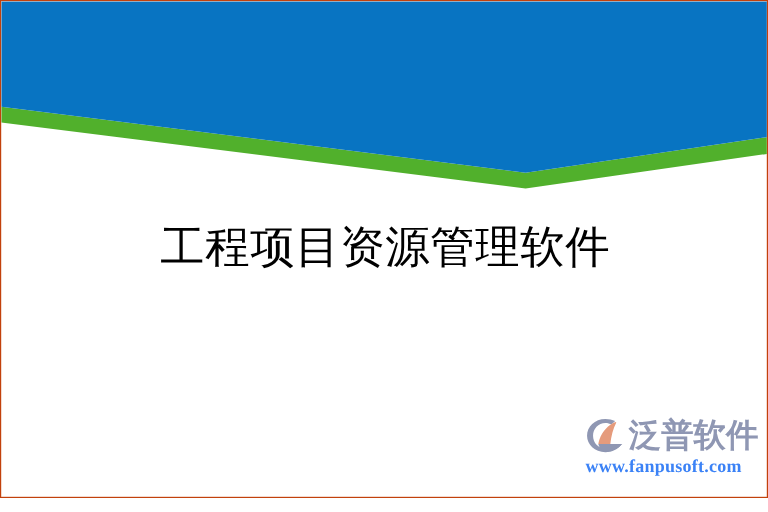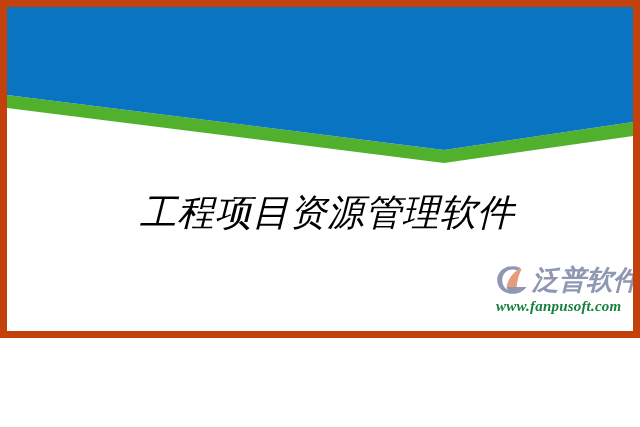--- a/index.html
+++ b/index.html
@@ -3,27 +3,26 @@
 <meta charset="utf-8">
 <style>
   html, body {
     margin: 0;
     padding: 0;
     background: #ffffff;
   }
   #slide {
     position: relative;
     width: 640px;
-    height: 338px;
+    height: 415px;
     background: #ffffff;
     overflow: hidden;
     box-sizing: border-box;
-    border: 7px solid #c2410c;
+    border: 1px solid #c2410c;
     font-family: "Liberation Serif", "DejaVu Serif", serif;
-    font-style: italic;
   }
 
   
   .banner-svg {
     position: absolute;
     top: 0;
     left: 0;
     width: 640px;
     height: 170px;
     display: block;
@@ -43,21 +42,21 @@
     letter-spacing: 0.5px;
     white-space: nowrap;
   }
   .title-line {
     display: block;
   }
 
   
   .logo {
     position: absolute;
-    right: 2px;
+    right: 16px;
     bottom: 8px;
     width: 136px;
     height: 62px;
     margin-left: 20px;
   }
   .logo-row {
     position: absolute;
     left: 0;
     top: 0;
     display: flex;
@@ -79,21 +78,21 @@
     letter-spacing: 0px;
     white-space: nowrap;
   }
   .logo-url {
     position: absolute;
     left: 1px;
     top: 37px;
     font-family: "Liberation Serif", "DejaVu Serif", serif;
     font-size: 15px;
     font-weight: 700;
-    color: #15803d;
+    color: #3b82f6;
     letter-spacing: 0.2px;
     white-space: nowrap;
   }
 </style>
 </head>
 <body>
 
 <div id="slide">
 
   <svg class="banner-svg" viewBox="0 0 640 170" preserveAspectRatio="none" aria-hidden="true">

